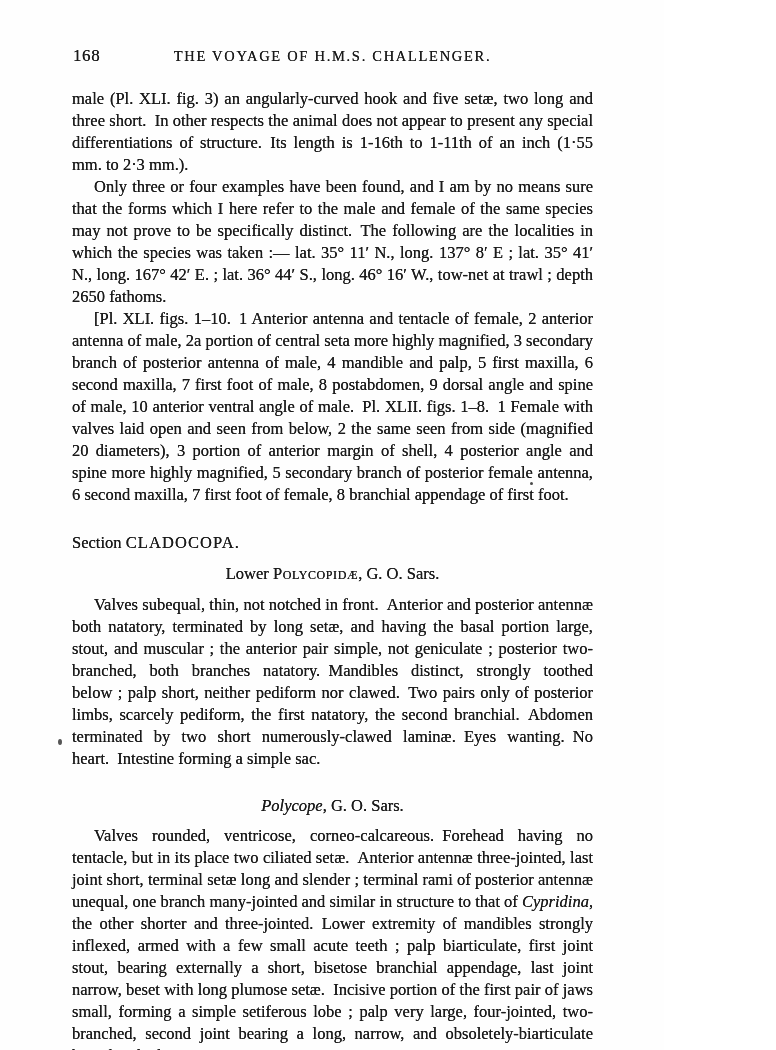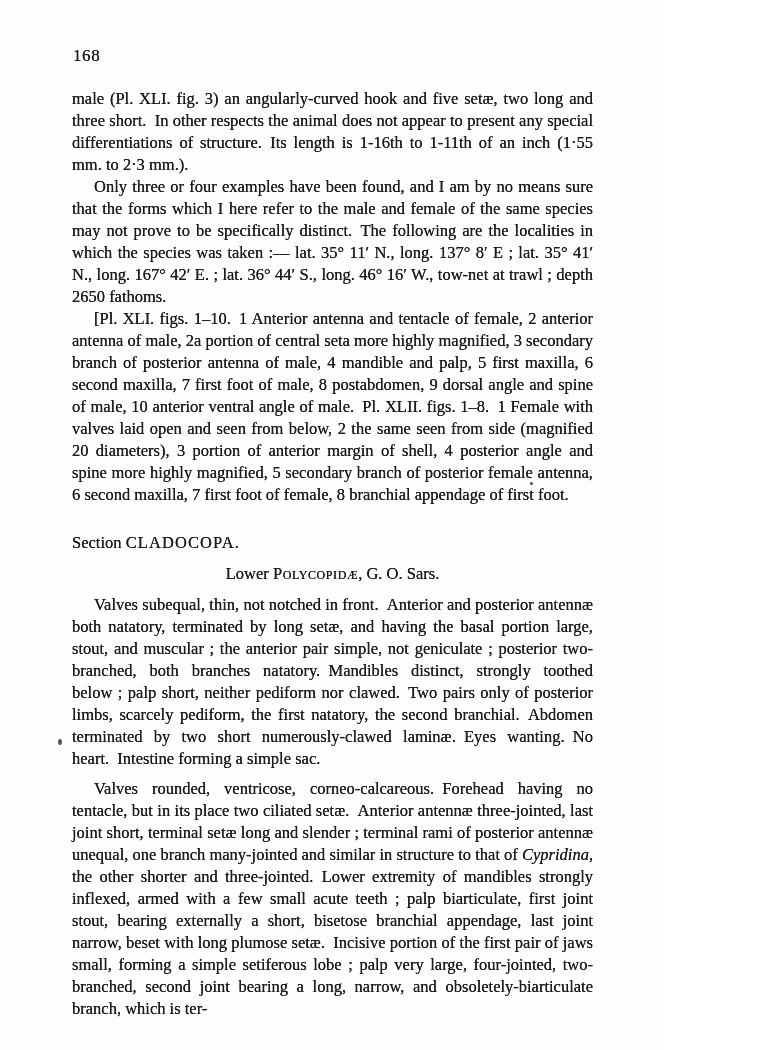--- a/index.html
+++ b/index.html
@@ -79,33 +79,35 @@
   .speck-1 { left: 530px; top: 482px; width: 3px; height: 3px; }
   .speck-2 { left: 58px; top: 739px; width: 4px; height: 6px; background: #565656; }
 </style>
 </head>
 <body>
 
 <div class="page">
 
   <div class="page-header">
     <span class="pagenum">168</span>
+    <span class="running-title">THE VOYAGE OF H.M.S. CHALLENGER.</span>
   </div>
 
   <p class="body-para">male (Pl. XLI. fig. 3) an angularly-curved hook and five setæ, two long and three short. In other respects the animal does not appear to present any special differentiations of structure. Its length is 1-16th to 1-11th of an inch (1·55 mm. to 2·3 mm.).</p>
 
   <p class="body-para indent">Only three or four examples have been found, and I am by no means sure that the forms which I here refer to the male and female of the same species may not prove to be specifically distinct. The following are the localities in which the species was taken&nbsp;:— lat. 35° 11′ N., long. 137° 8′ E&nbsp;; lat. 35° 41′ N., long. 167° 42′ E.&nbsp;; lat. 36° 44′ S., long. 46° 16′ W., tow-net at trawl&nbsp;; depth 2650 fathoms.</p>
 
   <p class="body-para indent">[Pl. XLI. figs. 1–10. 1 Anterior antenna and tentacle of female, 2 anterior antenna of male, 2a portion of central seta more highly magnified, 3 secondary branch of posterior antenna of male, 4 mandible and palp, 5 first maxilla, 6 second maxilla, 7 first foot of male, 8 postabdomen, 9 dorsal angle and spine of male, 10 anterior ventral angle of male. Pl. XLII. figs. 1–8. 1 Female with valves laid open and seen from below, 2 the same seen from side (magnified 20 diameters), 3 portion of anterior margin of shell, 4 posterior angle and spine more highly magnified, 5 secondary branch of posterior female antenna, 6 second maxilla, 7 first foot of female, 8 branchial appendage of first foot.</p>
 
   <h2 class="section-heading"><span>Section </span><span class="caps-spaced">CLADOCOPA.</span></h2>
 
   <h3 class="family-heading"><span>Lower </span><span class="smallcaps">Polycopidæ</span><span>, G. O. Sars.</span></h3>
 
   <p class="body-para indent after-family">Valves subequal, thin, not notched in front. Anterior and posterior antennæ both natatory, terminated by long setæ, and having the basal portion large, stout, and muscular&nbsp;; the anterior pair simple, not geniculate&nbsp;; posterior two-branched, both branches natatory. Mandibles distinct, strongly toothed below&nbsp;; palp short, neither pediform nor clawed. Two pairs only of posterior limbs, scarcely pediform, the first natatory, the second branchial. Abdomen terminated by two short numerously-clawed laminæ. Eyes wanting. No heart. Intestine forming a simple sac.</p>
 
+  <h3 class="genus-heading"><span class="italic">Polycope</span><span>, G. O. Sars.</span></h3>
 
   <p class="body-para indent after-genus"><span>Valves rounded, ventricose, corneo-calcareous. Forehead having no tentacle, but in its place two ciliated setæ. Anterior antennæ three-jointed, last joint short, terminal setæ long and slender&nbsp;; terminal rami of posterior antennæ unequal, one branch many-jointed and similar in structure to that of </span><span class="italic">Cypridina</span><span>, the other shorter and three-jointed. Lower extremity of mandibles strongly inflexed, armed with a few small acute teeth&nbsp;; palp biarticulate, first joint stout, bearing externally a short, bisetose branchial appendage, last joint narrow, beset with long plumose setæ. Incisive portion of the first pair of jaws small, forming a simple setiferous lobe&nbsp;; palp very large, four-jointed, two-branched, second joint bearing a long, narrow, and obsoletely-biarticulate branch, which is ter-</span></p>
 
   <div class="ink-speck speck-1"></div>
   <div class="ink-speck speck-2"></div>
 
 </div>
 
 </body></html>

